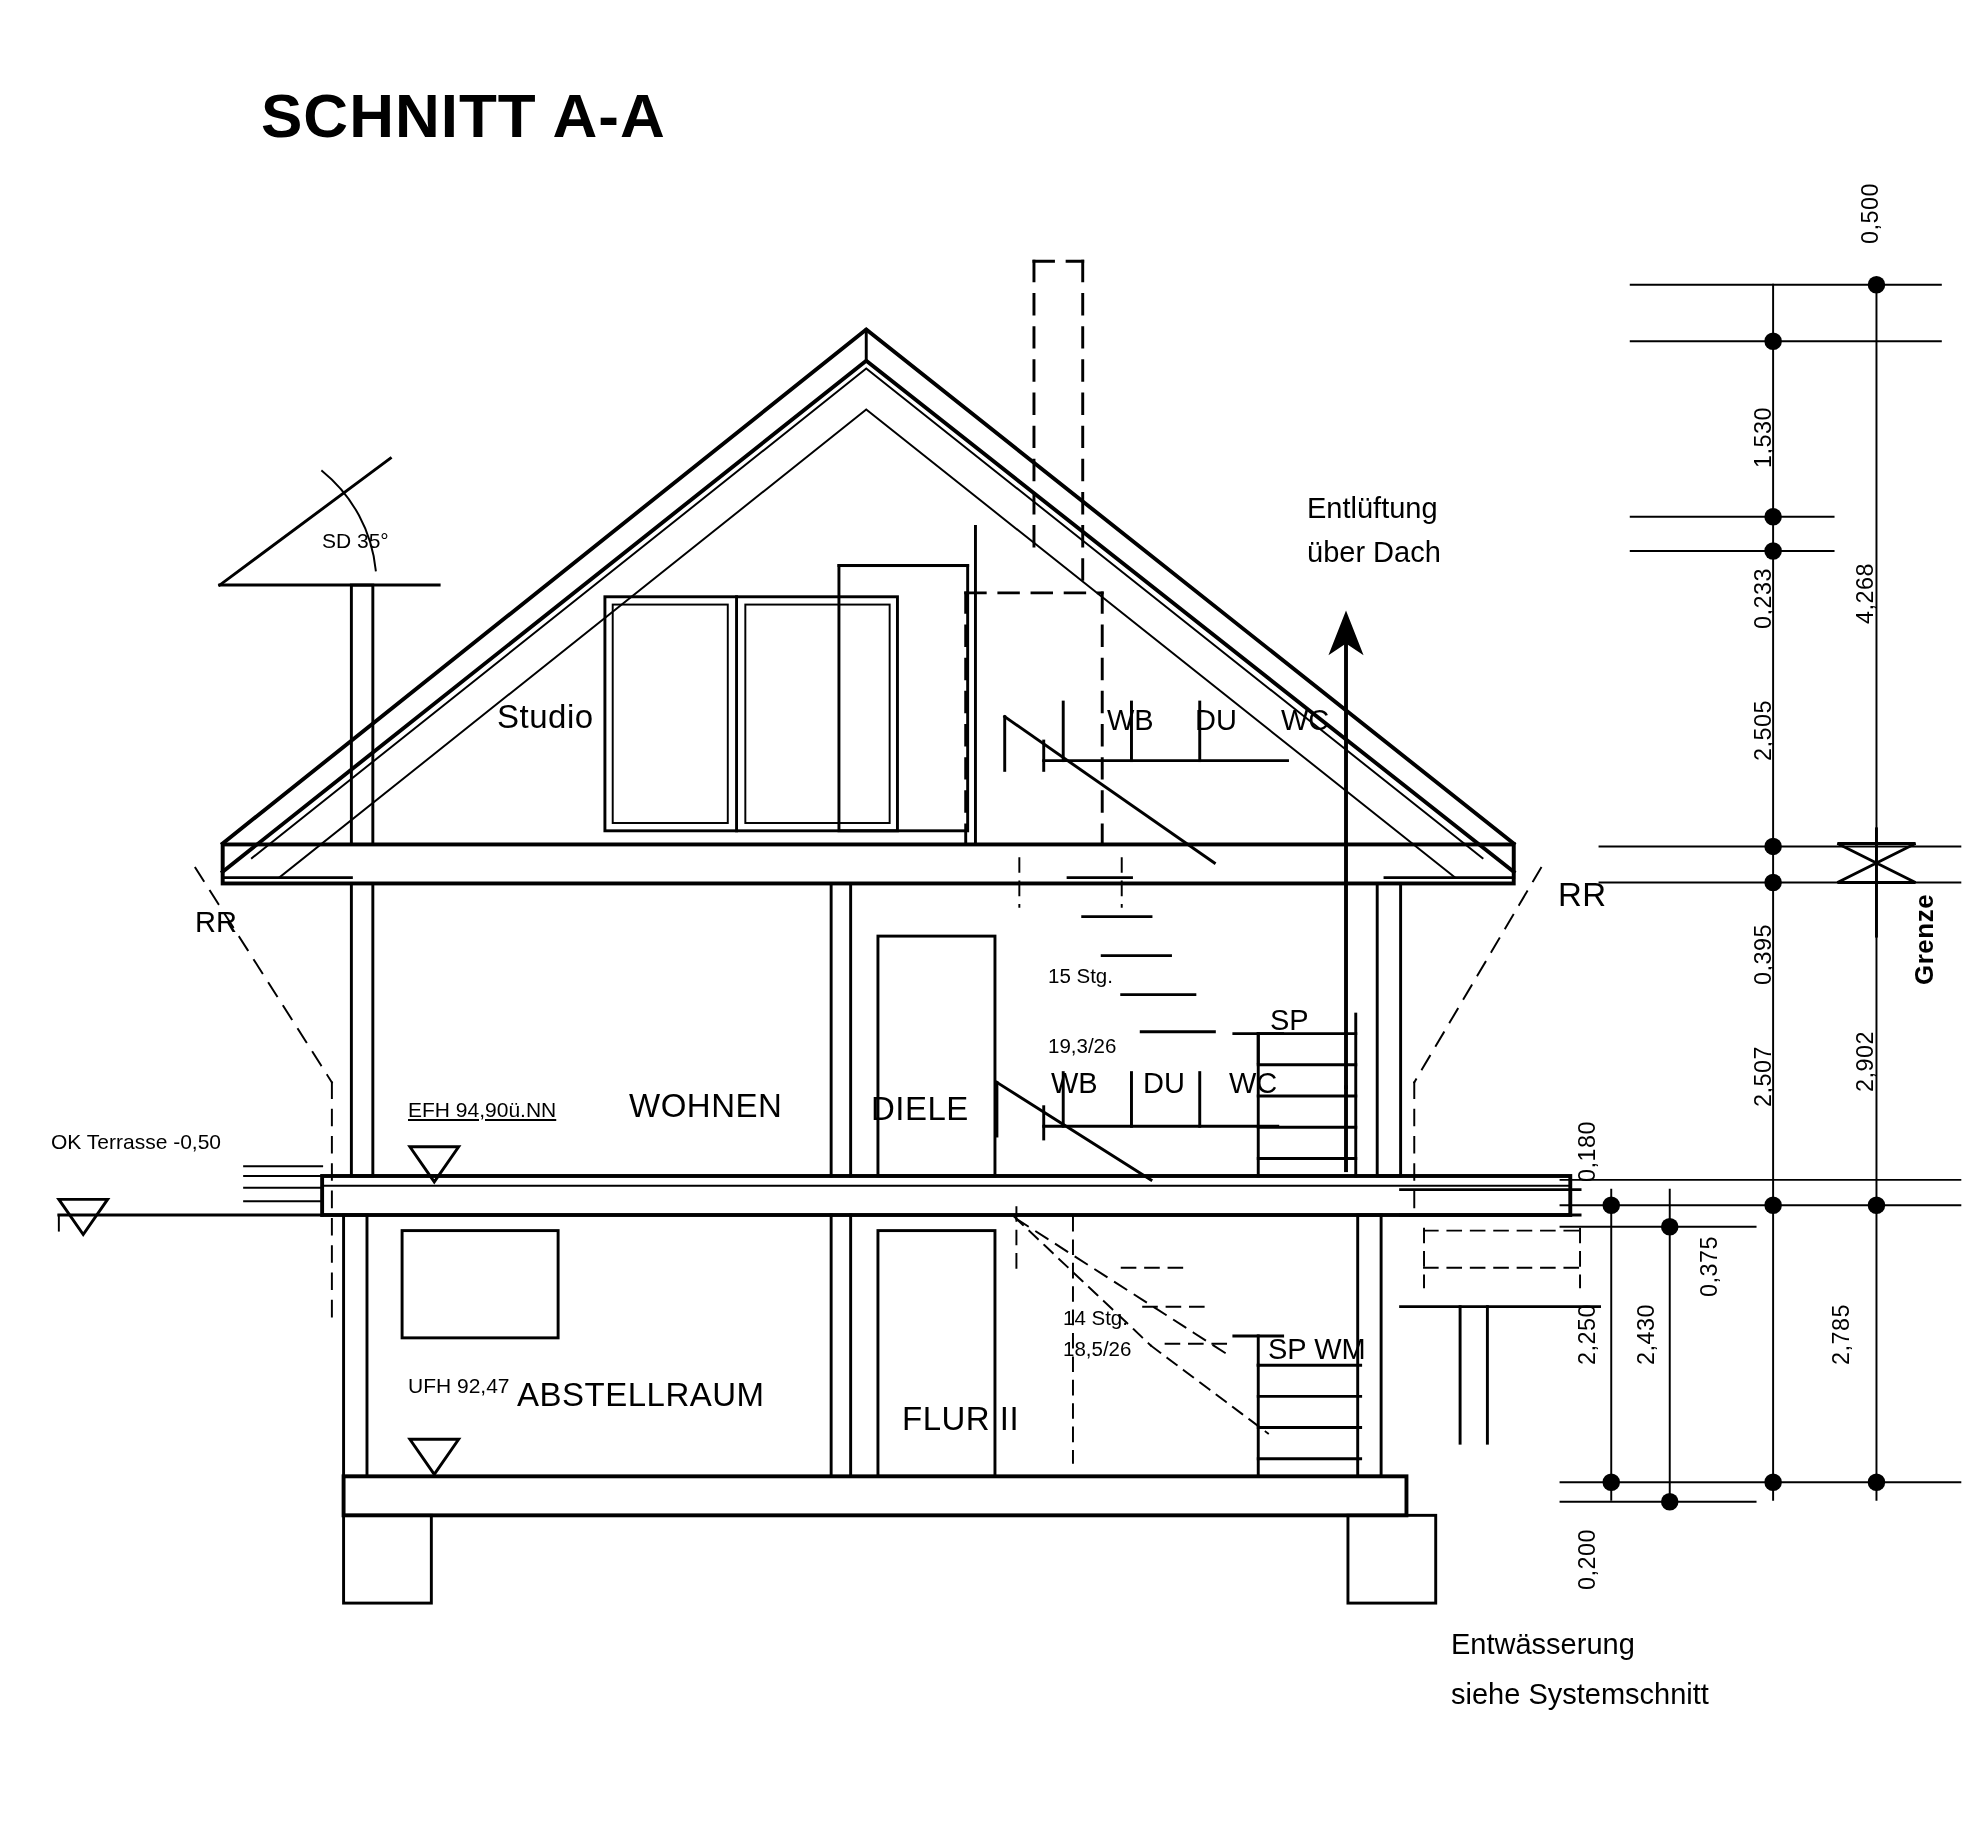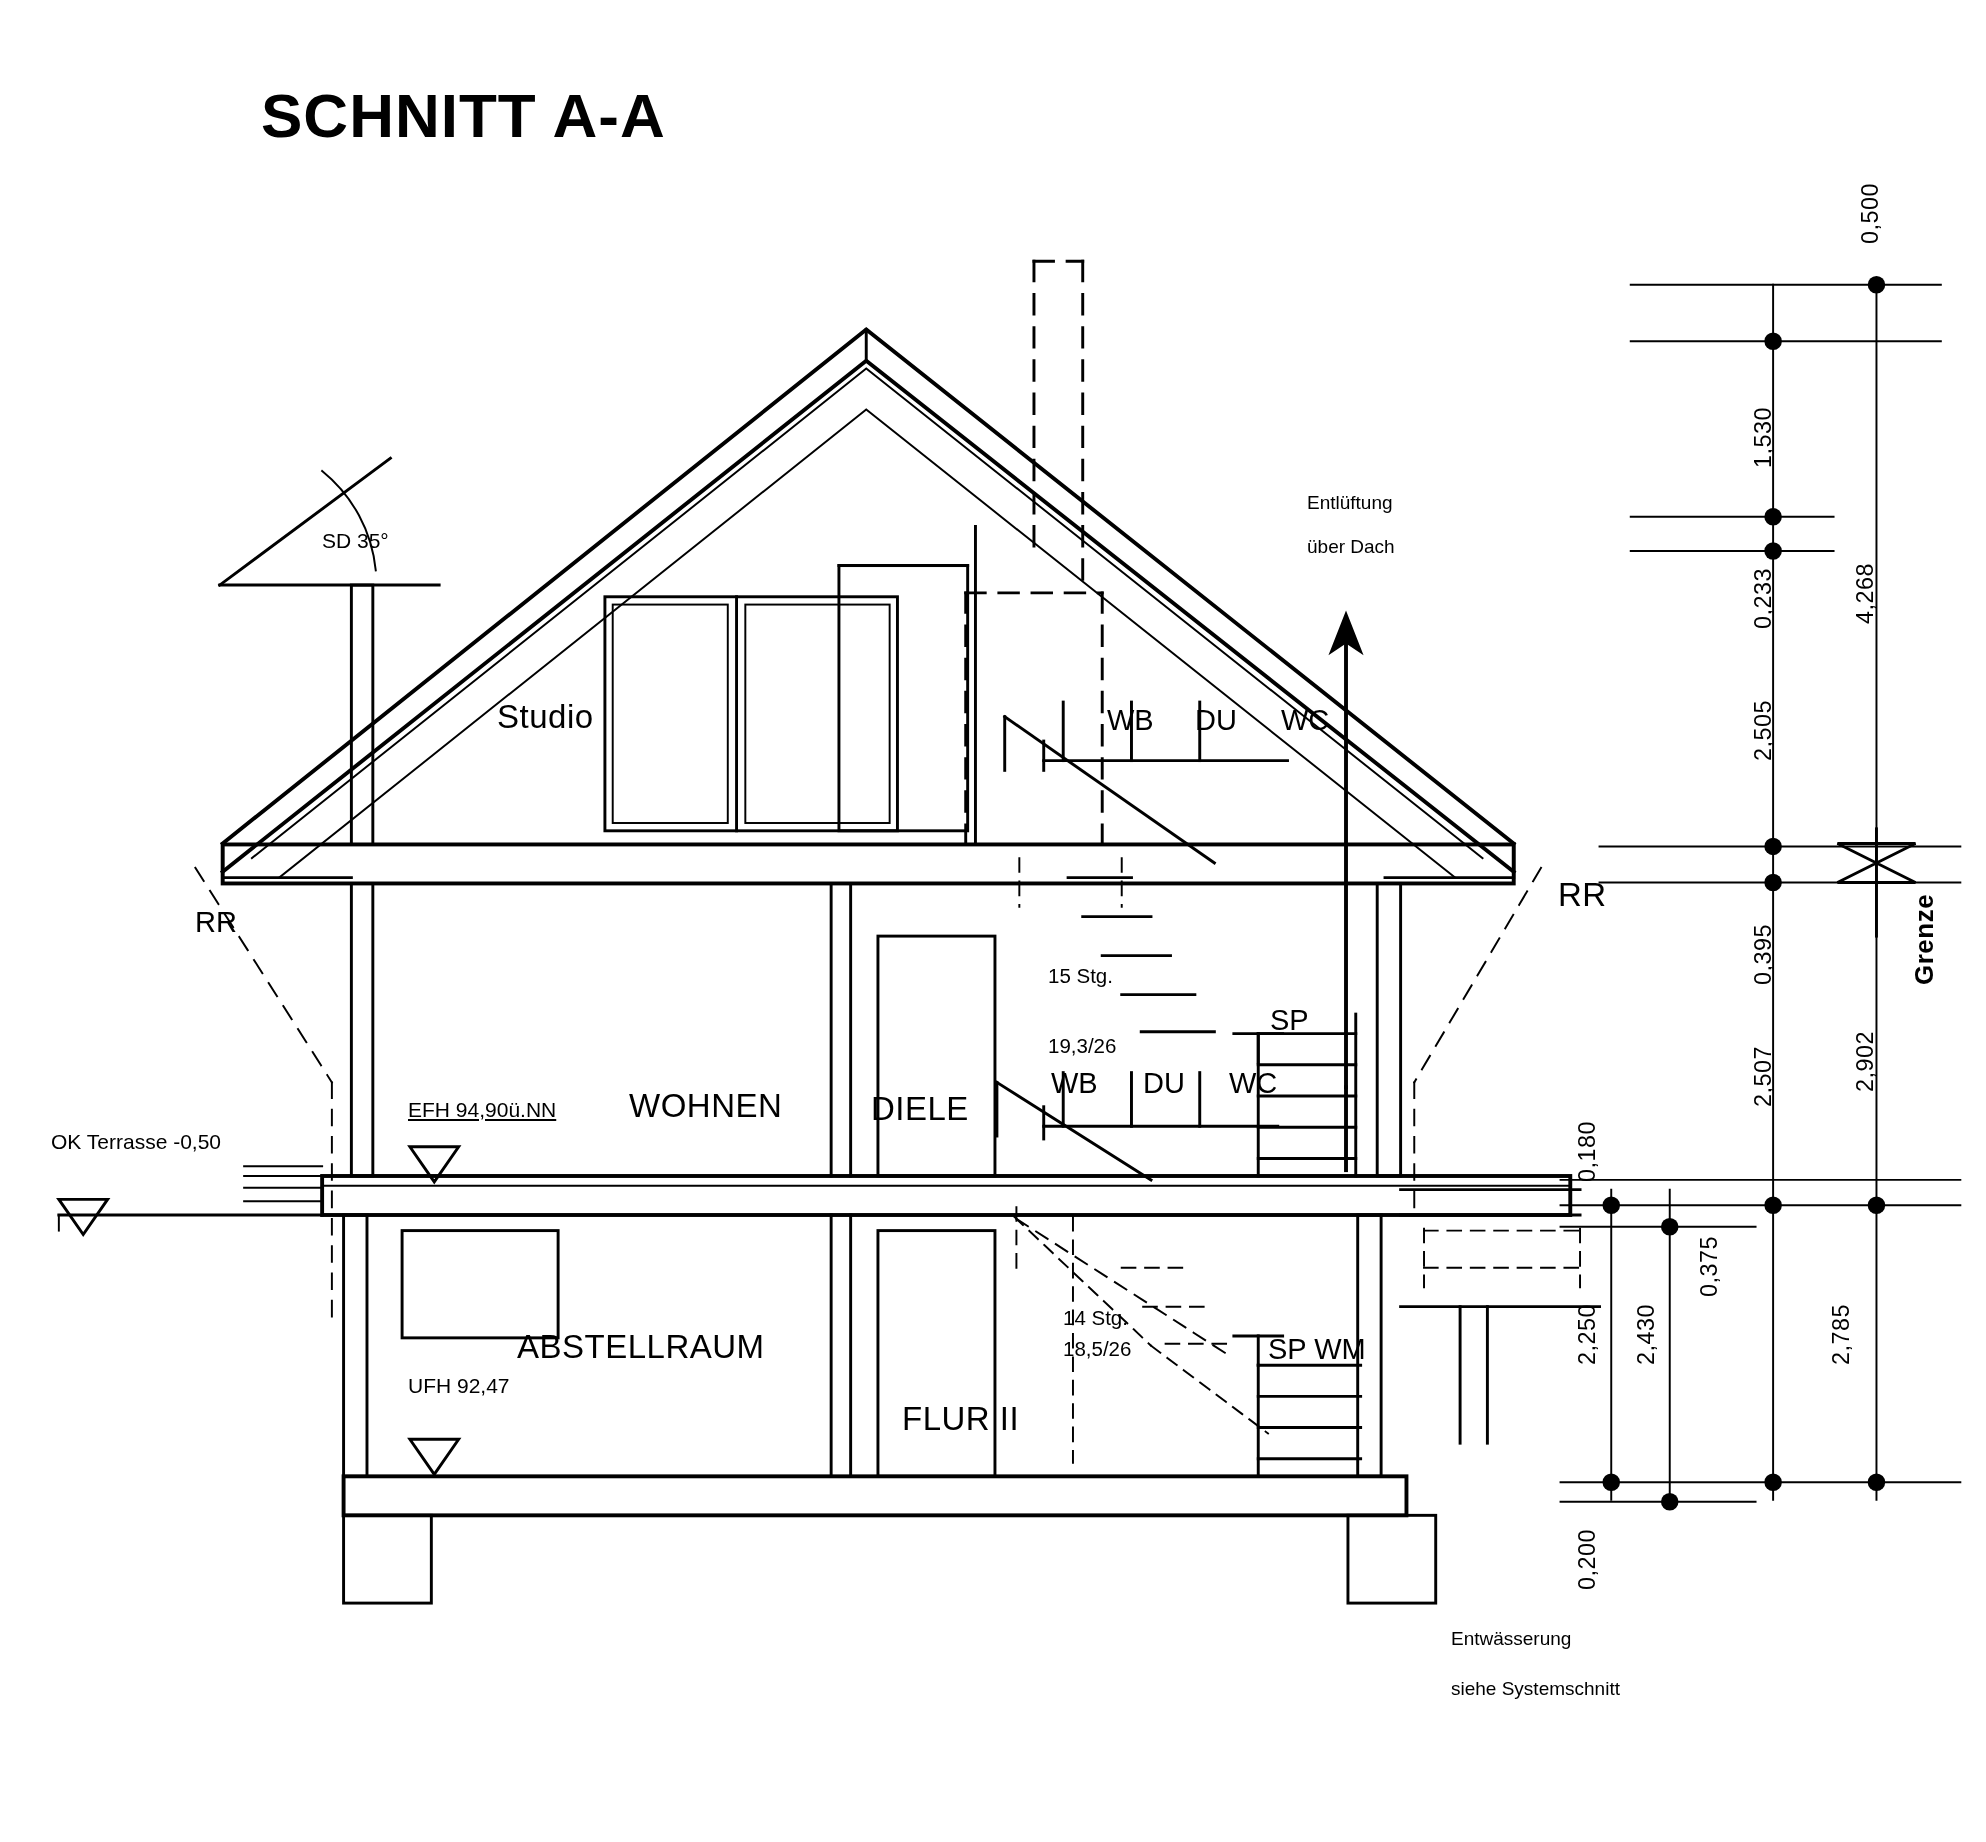--- a/index.html
+++ b/index.html
@@ -37,21 +37,21 @@
     font-family: "Liberation Sans", sans-serif;
   }
   .room {
     font-size: 33px;
     letter-spacing: 0.5px;
   }
   .room-sm {
     font-size: 29px;
   }
   .note {
-    font-size: 19px;
+    font-size: 29px;
   }
   .note-sm {
     font-size: 21px;
   }
   .tiny {
     font-size: 20.5px;
   }
   .dim {
     font-size: 23.4px;
     letter-spacing: 0.5px;
@@ -302,21 +302,21 @@
 
   <div class="lbl note-sm" style="left:51px; top:1131px;">OK Terrasse -0,50</div>
 
   <div class="lbl tiny" style="left:1063px; top:1307px;">14 Stg.</div>
   <div class="lbl tiny" style="left:1063px; top:1338px;">18,5/26</div>
 
   <div class="lbl room-sm" style="left:1268px; top:1334px;">SP WM</div>
 
   <div class="lbl note-sm" style="left:408px; top:1375px;">UFH 92,47</div>
 
-  <div class="lbl room" style="left:517px; top:1330px;">ABSTELLRAUM</div>
+  <div class="lbl room" style="left:517px; top:1378px;">ABSTELLRAUM</div>
   <div class="lbl room" style="left:878px; top:1402px;margin-left:24px;">FLUR II</div>
 
   <div class="lbl note" style="left:1451px; top:1629px;">Entwässerung</div>
   <div class="lbl note" style="left:1451px; top:1679px;">siehe Systemschnitt</div>
 
   <div class="lbl dim vert" style="left:1858px; top:244px;">0,500</div>
   <div class="lbl dim vert" style="left:1751px; top:468px;">1,530</div>
   <div class="lbl dim vert" style="left:1751px; top:629px;">0,233</div>
   <div class="lbl dim vert" style="left:1751px; top:761px;">2,505</div>
   <div class="lbl dim vert" style="left:1751px; top:985px;">0,395</div>

